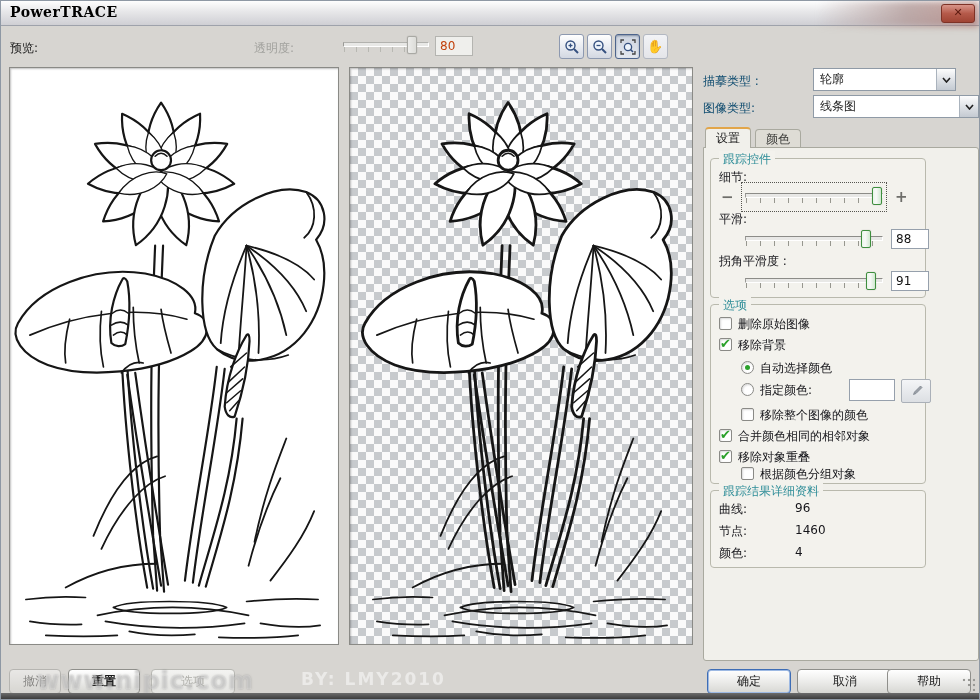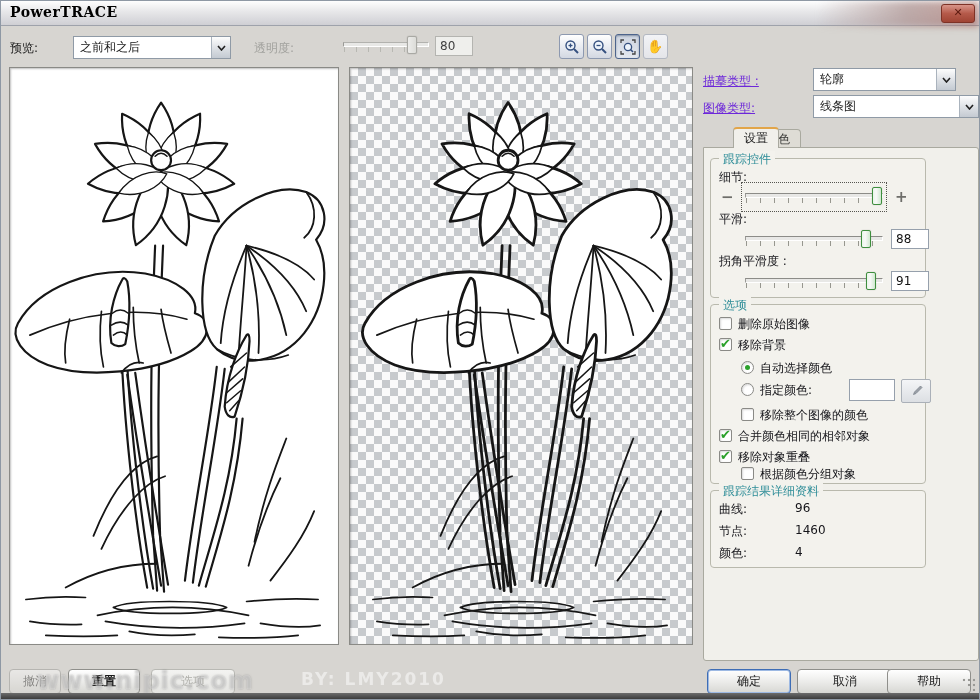--- a/index.html
+++ b/index.html
@@ -33,41 +33,41 @@
   .slider .ticks{position:absolute;left:1px;right:1px;top:12px;height:5px;
     background-image:repeating-linear-gradient(90deg,#97978f 0 1px,transparent 1px 14px);}
   .slider .thumb{position:absolute;top:1px;width:10px;height:18px;border:1px solid #3e8e3e;border-radius:2px;
     background:linear-gradient(90deg,#e9f7e9,#f8f8f8 40%,#cfe9cf);box-shadow:0 0 1px rgba(0,0,0,.35);box-sizing:border-box;}
   .slider.disabled .track{border-top-color:#b2b2ae;}
   .slider.disabled .ticks{background-image:repeating-linear-gradient(90deg,#b8b8b2 0 1px,transparent 1px 12px);}
   .slider.disabled .thumb{border-color:#a9a9a4;background:linear-gradient(90deg,#ececea,#dcdcd8);}
   .focusbox{outline:1px dotted #55554f;outline-offset:3px;}
   .numbox{position:absolute;height:20px;width:38px;border:1px solid #96a0ac;background:#fff;font:12px "DejaVu Sans",sans-serif;
     padding:1px 4px;box-sizing:border-box;color:#111;}
-  .numbox[disabled]{background:#efefec;color:#404040;border-color:#b4b4b0;}
+  .numbox[disabled]{background:#efefec;color:#c2410c;border-color:#b4b4b0;}
   
   .tool-btn{position:absolute;width:25px;height:25px;border:1px solid #8d99b0;border-radius:3px;
     background:linear-gradient(to bottom,#ffffff,#e7eaf0 55%,#d3d8e2);display:flex;align-items:center;justify-content:center;box-sizing:border-box;}
   .tool-btn.pressed{background:linear-gradient(to bottom,#cdd4e0,#e4e8ef);border-color:#4d648c;box-shadow:inset 0 1px 2px rgba(40,60,90,.45);}
   .tool-btn.disabled{border-color:#b3b8c2;background:linear-gradient(to bottom,#f2f3f6,#e4e5e9);}
   
   .pane{position:absolute;top:66px;height:578px;border:1px solid #8a8a86;box-shadow:inset 1px 1px 2px rgba(0,0,0,.25);box-sizing:border-box;}
   #pane-left{left:8px;width:330px;background:#fff;}
   #pane-right{left:348px;width:344px;background-color:#fafafa;
     background-image:linear-gradient(45deg,#c7cacd 25%,transparent 25%,transparent 75%,#c7cacd 75%),
       linear-gradient(45deg,#c7cacd 25%,transparent 25%,transparent 75%,#c7cacd 75%);
     background-size:16px 16px;background-position:0 0,8px 8px;}
   .art{position:absolute;top:0;width:328px;height:576px;stroke-width:2.2;}
   #pane-left .art{left:0;}
   #pane-right .art{left:7px;stroke-width:2.8;}
   
-  .rowlbl{position:absolute;color:#6d28d9;text-decoration:underline;}
+  .rowlbl{position:absolute;color:#0c4a6e;}
   .tab{position:absolute;top:126px;height:20px;padding:0 10px;line-height:19px;border:1px solid #a9a99f;border-bottom:none;
     border-radius:4px 4px 0 0;box-sizing:border-box;}
-  .tab.active{background:#f1f0eb;border-top:2px solid #e2a549;z-index:3;height:21px;margin-left:28px;}
+  .tab.active{background:#f1f0eb;border-top:2px solid #e2a549;z-index:3;height:21px;}
   .tab.inactive{background:#dedcd5;color:#3a3a38;top:128px;height:18px;z-index:1;}
   .tabpage{position:absolute;left:702px;top:146px;width:276px;height:514px;background:#f1f0eb;
     border:1px solid #a9a99f;border-radius:0 3px 3px 3px;box-sizing:border-box;z-index:2;}
   .groupbox{position:absolute;left:6px;width:216px;border:1px solid #b9b9ad;border-radius:4px;background:#f3f2ed;box-sizing:border-box;}
   .groupbox .gtitle{position:absolute;top:-8px;left:8px;background:#f3f2ed;padding:0 4px;color:#2e8d98;}
   .glabel{position:absolute;color:#15151a;white-space:nowrap;}
   .pm{position:absolute;font-weight:bold;color:#6e6e6a;font-size:15px;line-height:14px;}
   
   .cb{position:absolute;width:13px;height:13px;border:1px solid #8a8a86;background:#fff;border-radius:2px;
     box-shadow:inset 1px 1px 2px rgba(0,0,0,.15);box-sizing:border-box;}
@@ -201,28 +201,20 @@
 <div id="stage">
 
   <div class="titlebar">
     <span class="title">PowerTRACE</span>
     <div class="smudge"></div>
     <div class="close-btn">✕</div>
   </div>
 
   <div class="toolbar">
     <span class="lbl" style="left:9px;top:14px">预览:</span>
-    <div class="combo" style="left:72px;top:10px;width:158px">
-      <span class="val">之前和之后</span>
-      <span class="drop">
-        <svg width="9" height="6">
-            <path d="M1,1 L4.5,5 L8,1" stroke="#222" stroke-width="1.6" fill="none"></path>
-          </svg>
-      </span>
-    </div>
     <span class="lbl disabled" style="left:253px;top:14px">透明度:</span>
     <div class="slider disabled" style="left:342px;top:9px;width:86px">
       <div class="track"></div>
       <div class="ticks"></div>
       <div class="thumb" style="left: calc(80% - 5px);"></div>
     </div>
     <input class="numbox" style="left: 434px; top: 10px;" disabled="" value="80">
     <div class="tool-btn" style="left:558px;top:8px">
       <svg width="16" height="16">
           <circle cx="6.5" cy="6.5" r="4.5" stroke="#35507f" fill="#eef4fb" stroke-width="1.4"></circle>

